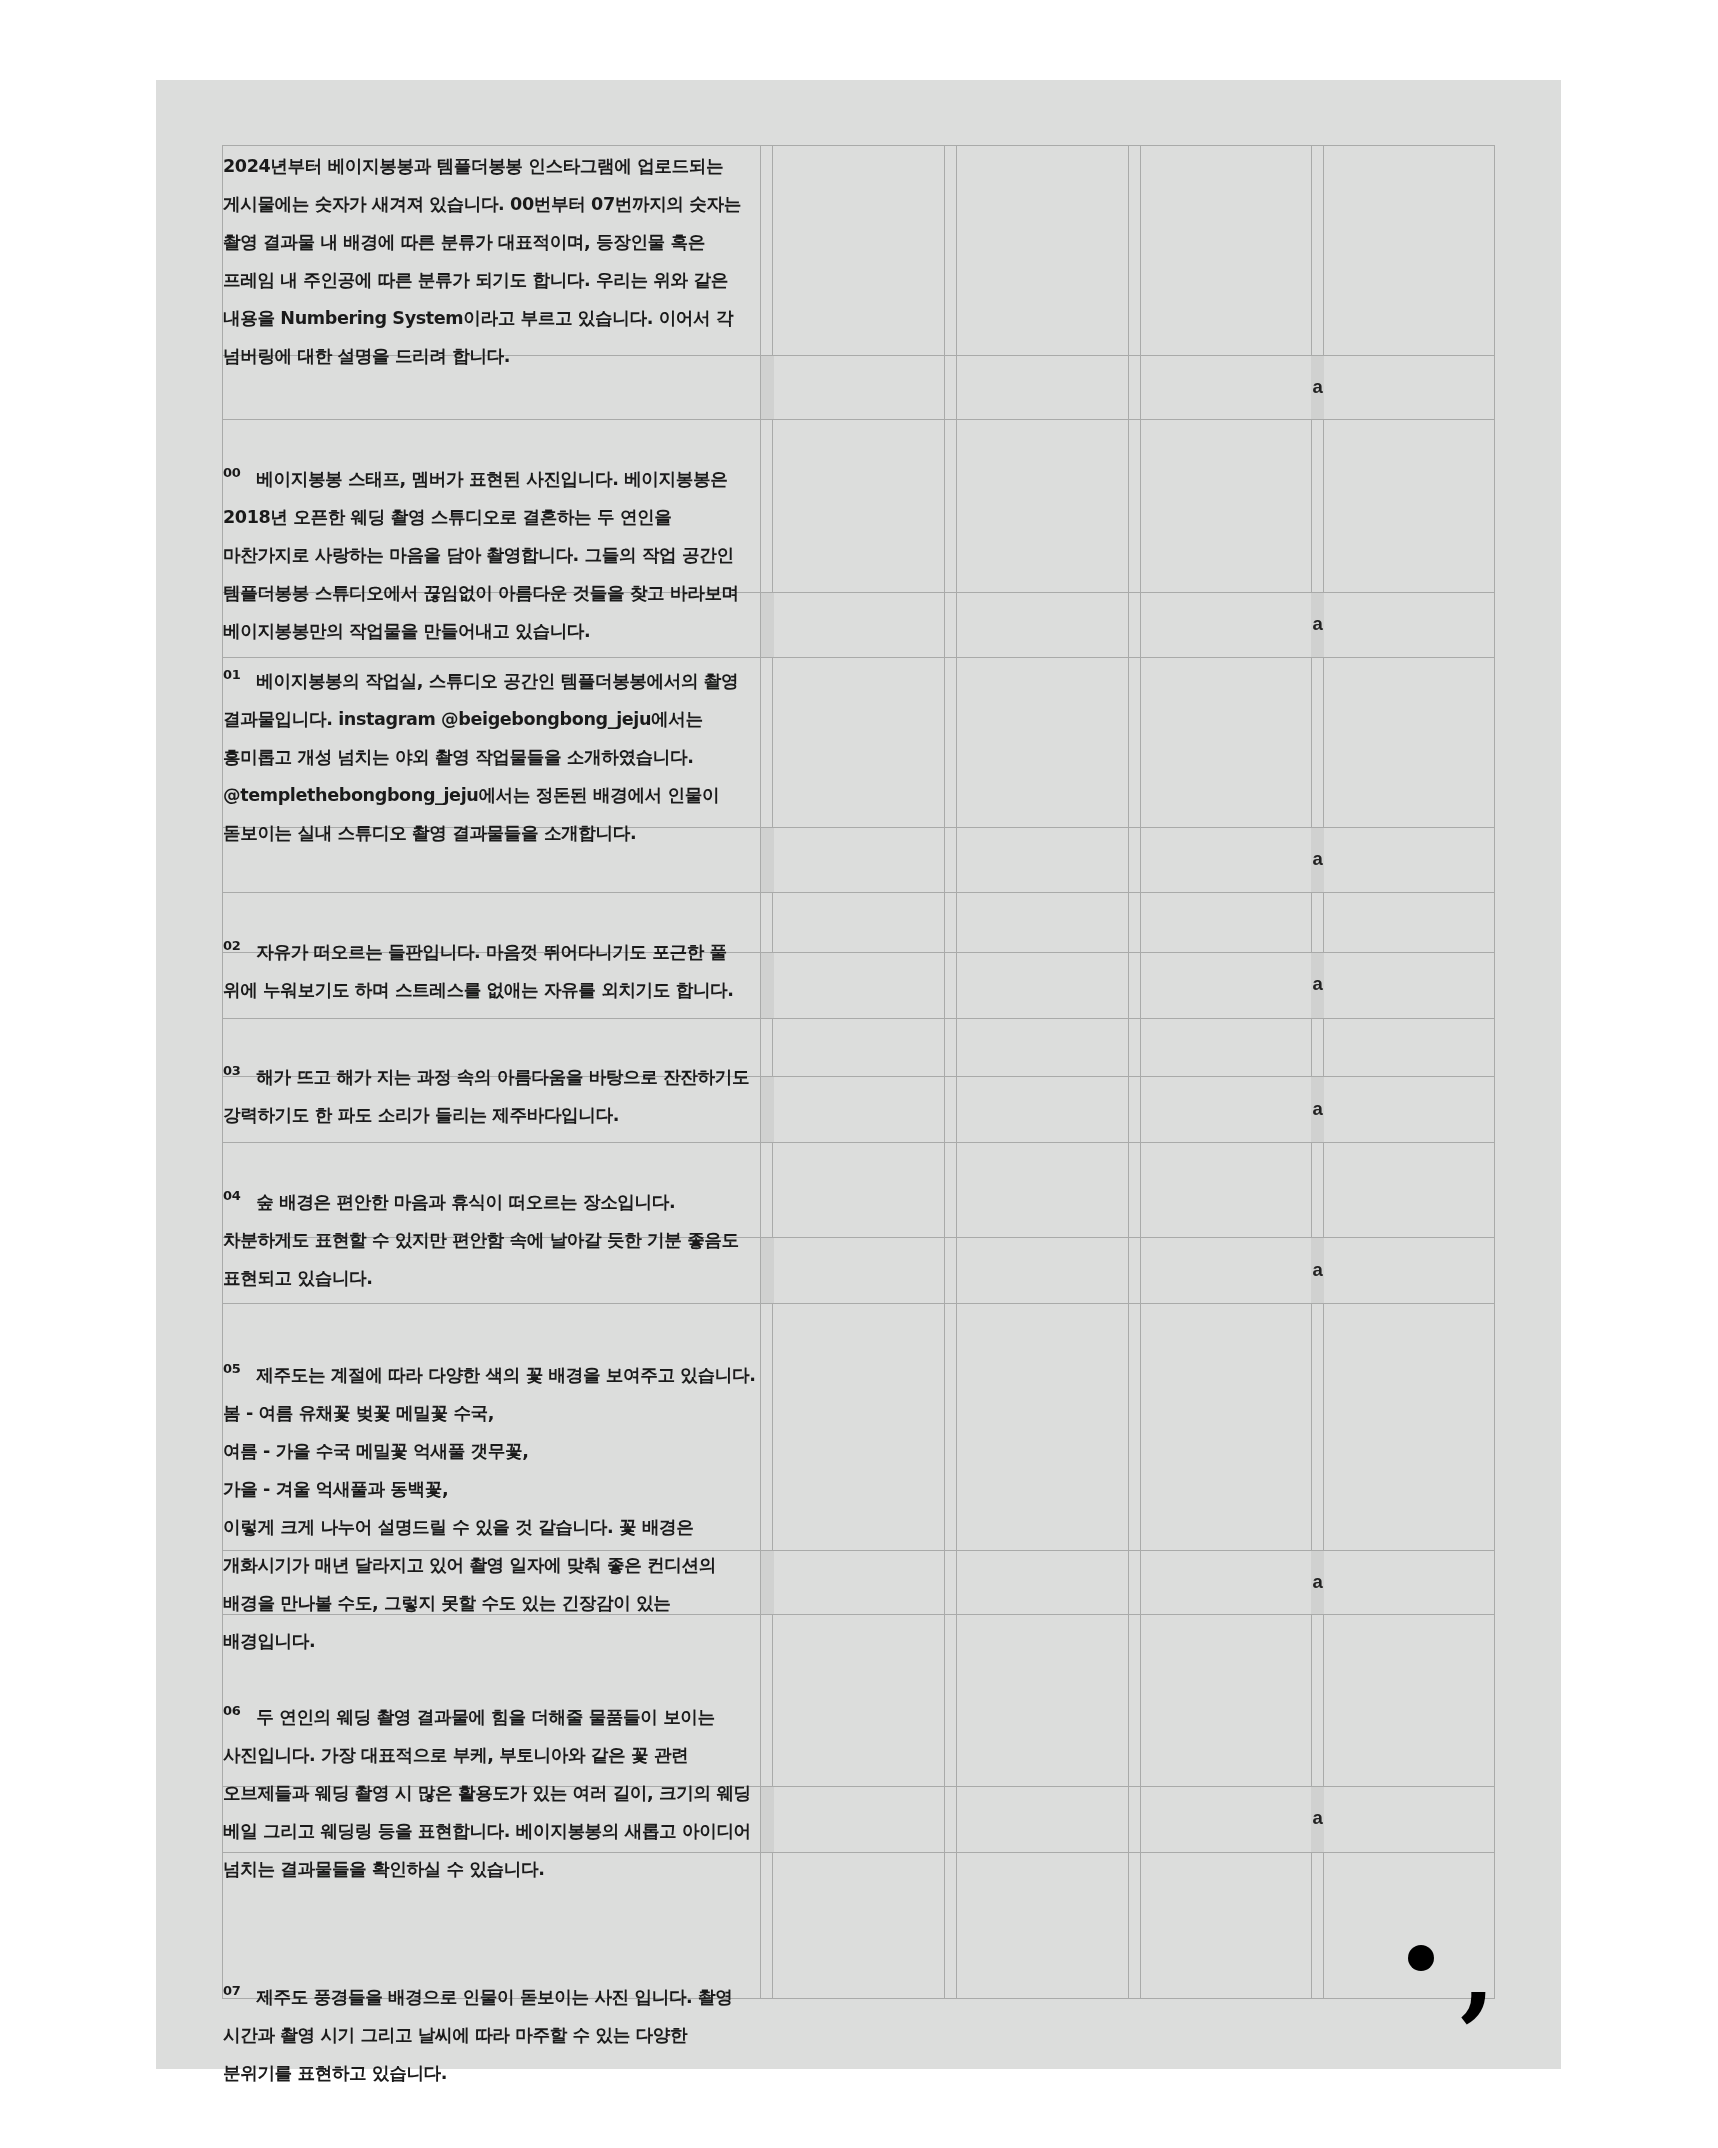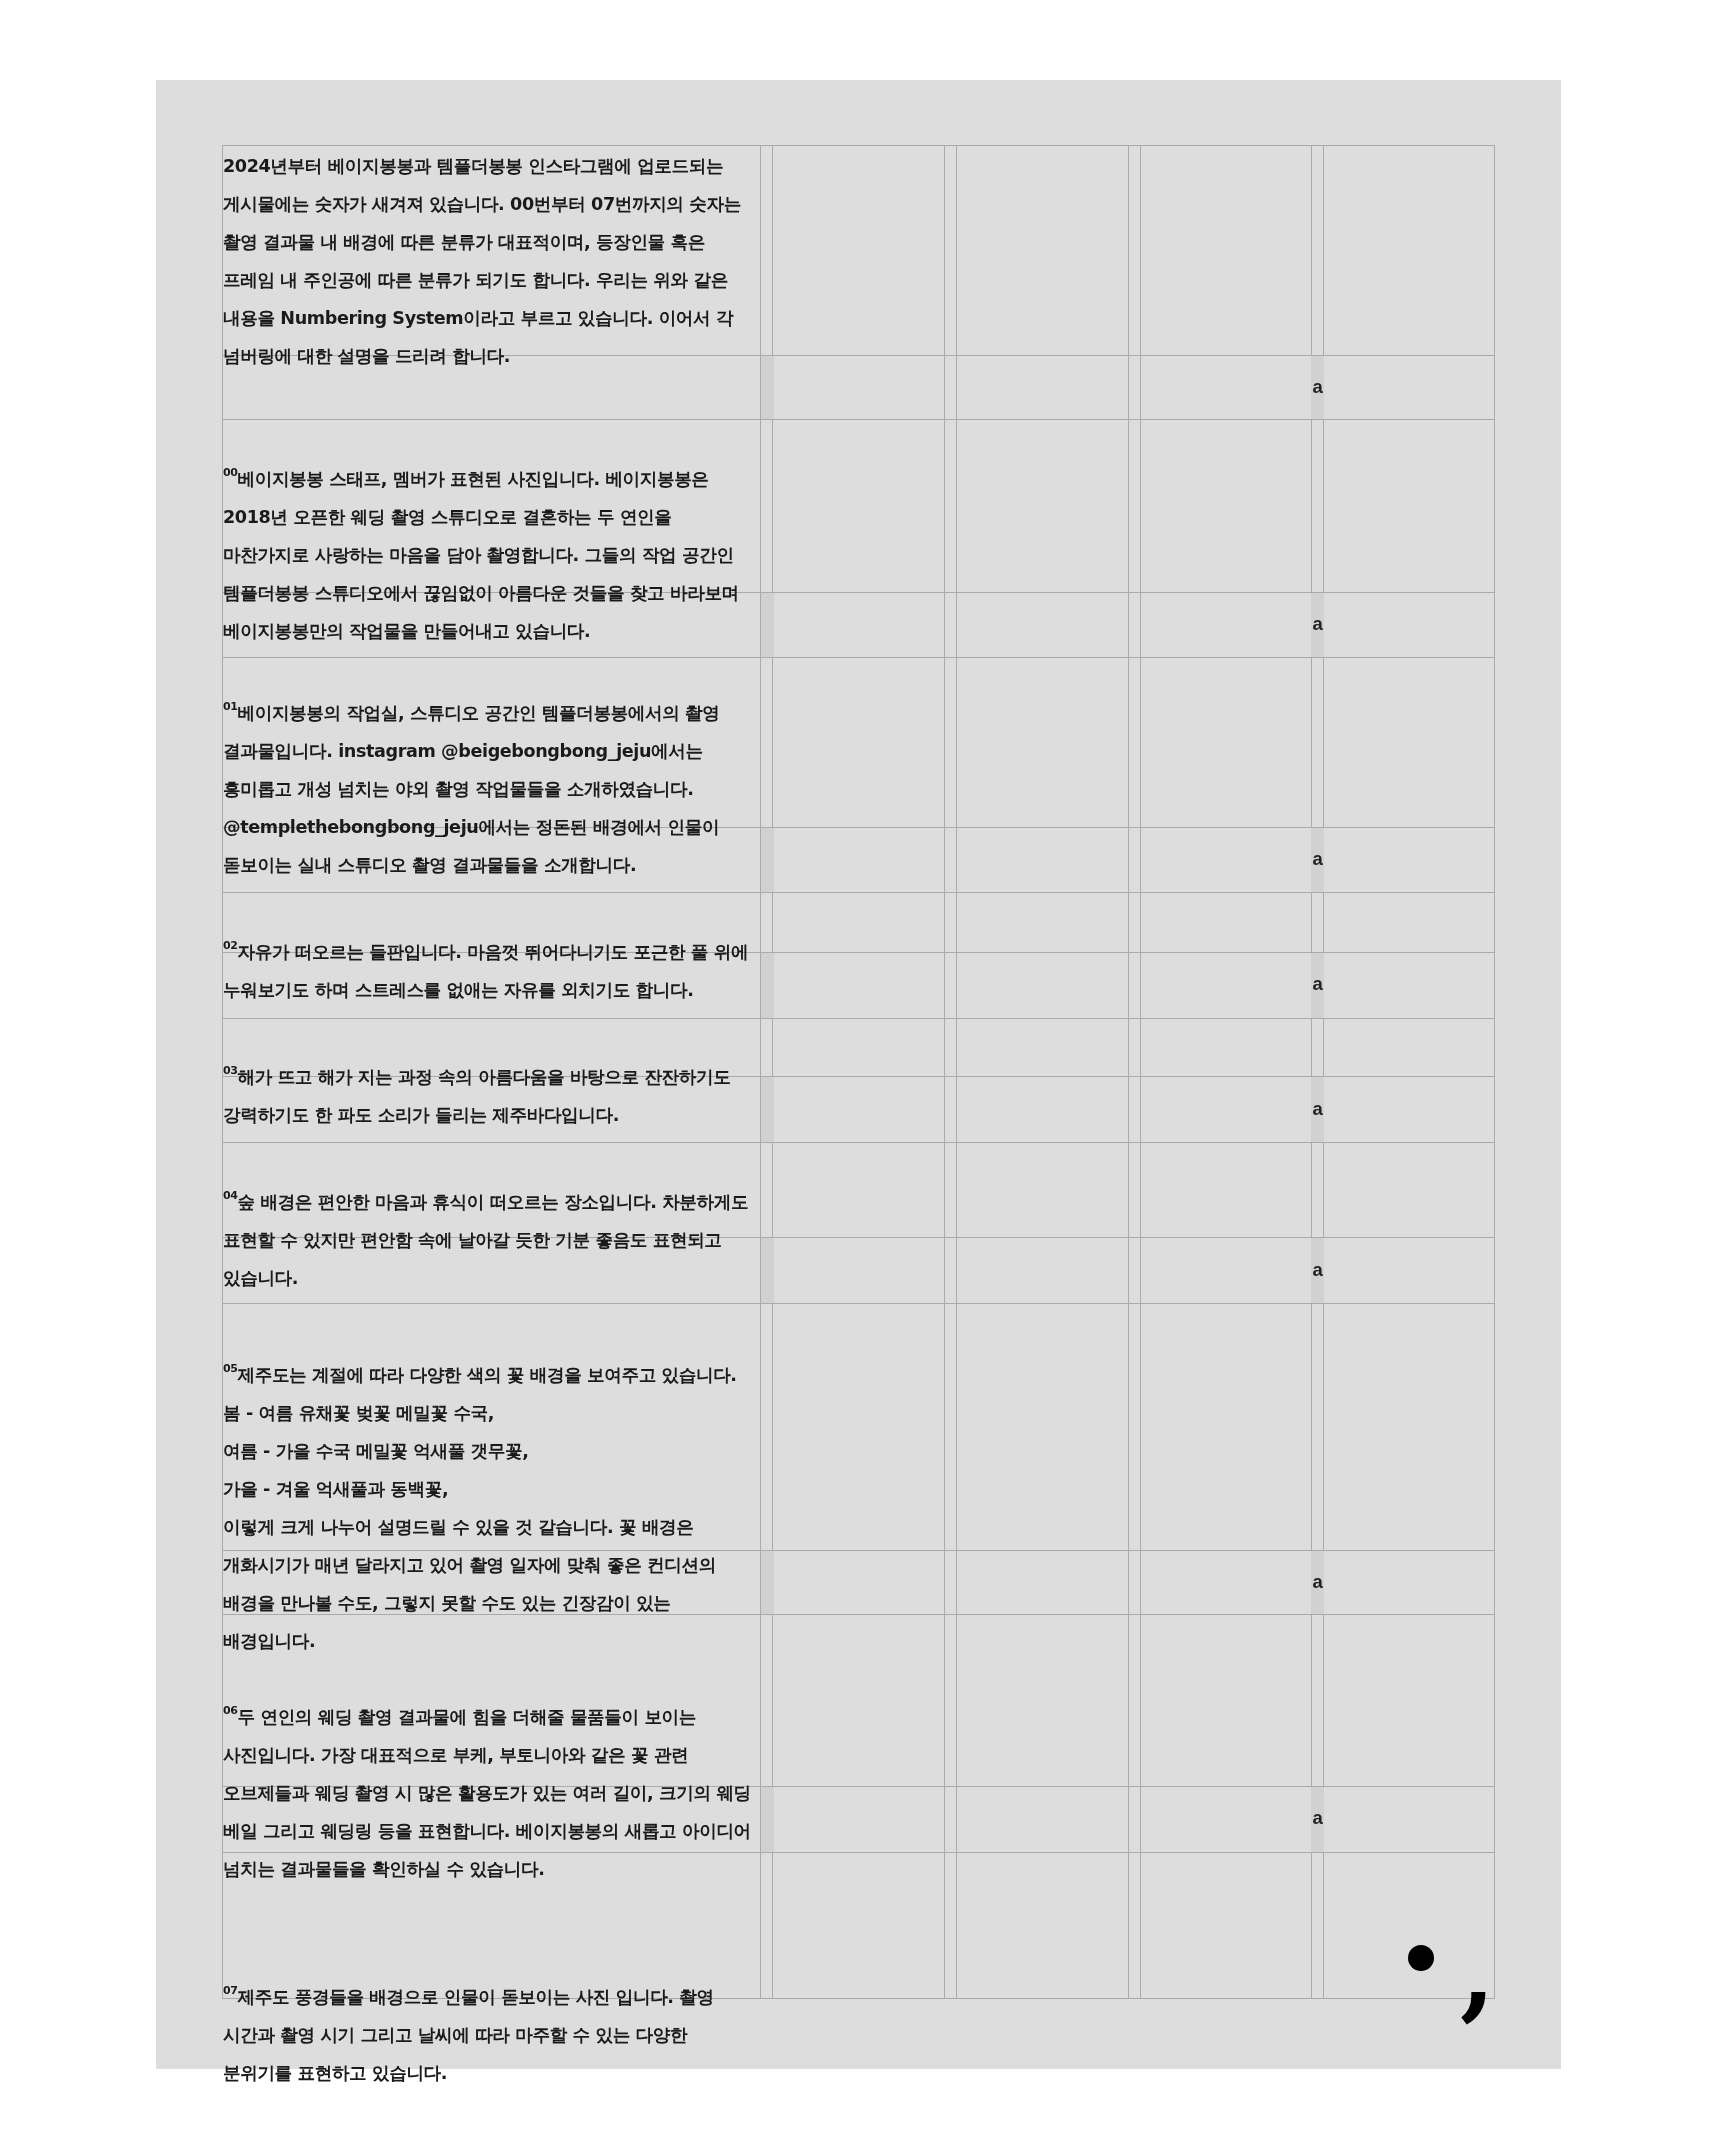--- a/index.html
+++ b/index.html
@@ -11,21 +11,21 @@
   .vline { position:absolute; top:145px; height:1854px; width:13.4px;
            border-left:1.3px solid #a9aaa9; border-right:1.3px solid #a9aaa9; box-sizing:border-box; }
   .band { position:absolute; left:222px; width:1273px; box-sizing:border-box;
           border-top:1.3px solid #a9aaa9; border-bottom:1.3px solid #a9aaa9; }
   .band-gutter { position:absolute; top:0; bottom:0; width:13.4px; background:#d0d1d0; }
   .marker { position:absolute; left:1311px; width:13.4px; text-align:center;
             font-family:"Liberation Sans", sans-serif; font-weight:bold; font-size:18.5px; color:#222; }
   .block { position:absolute; left:223px; width:537px; color:#1a1a1a;
            font-size:17.6px; line-height:38px; font-weight:bold; letter-spacing:-0.4px;
            word-break:keep-all; overflow-wrap:break-word; white-space:pre-line; }
-  .sup { font-size:11px; vertical-align:top; line-height:25px; margin-right:0; }
+  .sup { font-size:13px; vertical-align:top; line-height:25px; margin-right:16px; }
   .logo-dot { position:absolute; left:1408px; top:1945px; width:26px; height:26px; border-radius:50%; background:#000; }
   .logo-comma { position:absolute; left:1460px; top:1922px; font-family:"DejaVu Serif", serif;
                 font-size:101px; line-height:101px; font-weight:bold; color:#000; }
 </style>
 </head>
 <body>
 
 <div class="page"></div>
 <div class="grid"></div>
 
@@ -74,21 +74,21 @@
 <div class="marker" style="top:1098px">a</div>
 <div class="marker" style="top:1259px">a</div>
 <div class="marker" style="top:1571px">a</div>
 <div class="marker" style="top:1807px">a</div>
 
 <div class="block" style="top:147px">2024년부터 베이지봉봉과 템플더봉봉 인스타그램에 업로드되는 게시물에는 숫자가 새겨져 있습니다. 00번부터 07번까지의 숫자는 촬영 결과물 내 배경에 따른 분류가 대표적이며, 등장인물 혹은 프레임 내 주인공에 따른 분류가 되기도 합니다. 우리는 위와 같은 내용을 Numbering System이라고 부르고 있습니다. 이어서 각 넘버링에 대한 설명을 드리려 합니다.</div>
 
 <div class="block" style="top:422px">
   <span class="sup">00</span><span>베이지봉봉 스태프, 멤버가 표현된 사진입니다. 베이지봉봉은 2018년 오픈한 웨딩 촬영 스튜디오로 결혼하는 두 연인을 마찬가지로 사랑하는 마음을 담아 촬영합니다. 그들의 작업 공간인 템플더봉봉 스튜디오에서 끊임없이 아름다운 것들을 찾고 바라보며 베이지봉봉만의 작업물을 만들어내고 있습니다.</span>
 </div>
-<div class="block" style="top:656px">
+<div class="block" style="top:624px">
   <span class="sup">01</span><span>베이지봉봉의 작업실, 스튜디오 공간인 템플더봉봉에서의 촬영 결과물입니다. instagram @beigebongbong_jeju에서는 흥미롭고 개성 넘치는 야외 촬영 작업물들을 소개하였습니다. @templethebongbong_jeju에서는 정돈된 배경에서 인물이 돋보이는 실내 스튜디오 촬영 결과물들을 소개합니다.</span>
 </div>
 <div class="block" style="top:895px">
   <span class="sup">02</span><span>자유가 떠오르는 들판입니다. 마음껏 뛰어다니기도 포근한 풀 위에 누워보기도 하며 스트레스를 없애는 자유를 외치기도 합니다.</span>
 </div>
 <div class="block" style="top:1020px">
   <span class="sup">03</span><span>해가 뜨고 해가 지는 과정 속의 아름다움을 바탕으로 잔잔하기도 강력하기도 한 파도 소리가 들리는 제주바다입니다.</span>
 </div>
 <div class="block" style="top:1145px">
   <span class="sup">04</span><span>숲 배경은 편안한 마음과 휴식이 떠오르는 장소입니다. 차분하게도 표현할 수 있지만 편안함 속에 날아갈 듯한 기분 좋음도 표현되고 있습니다.</span>

